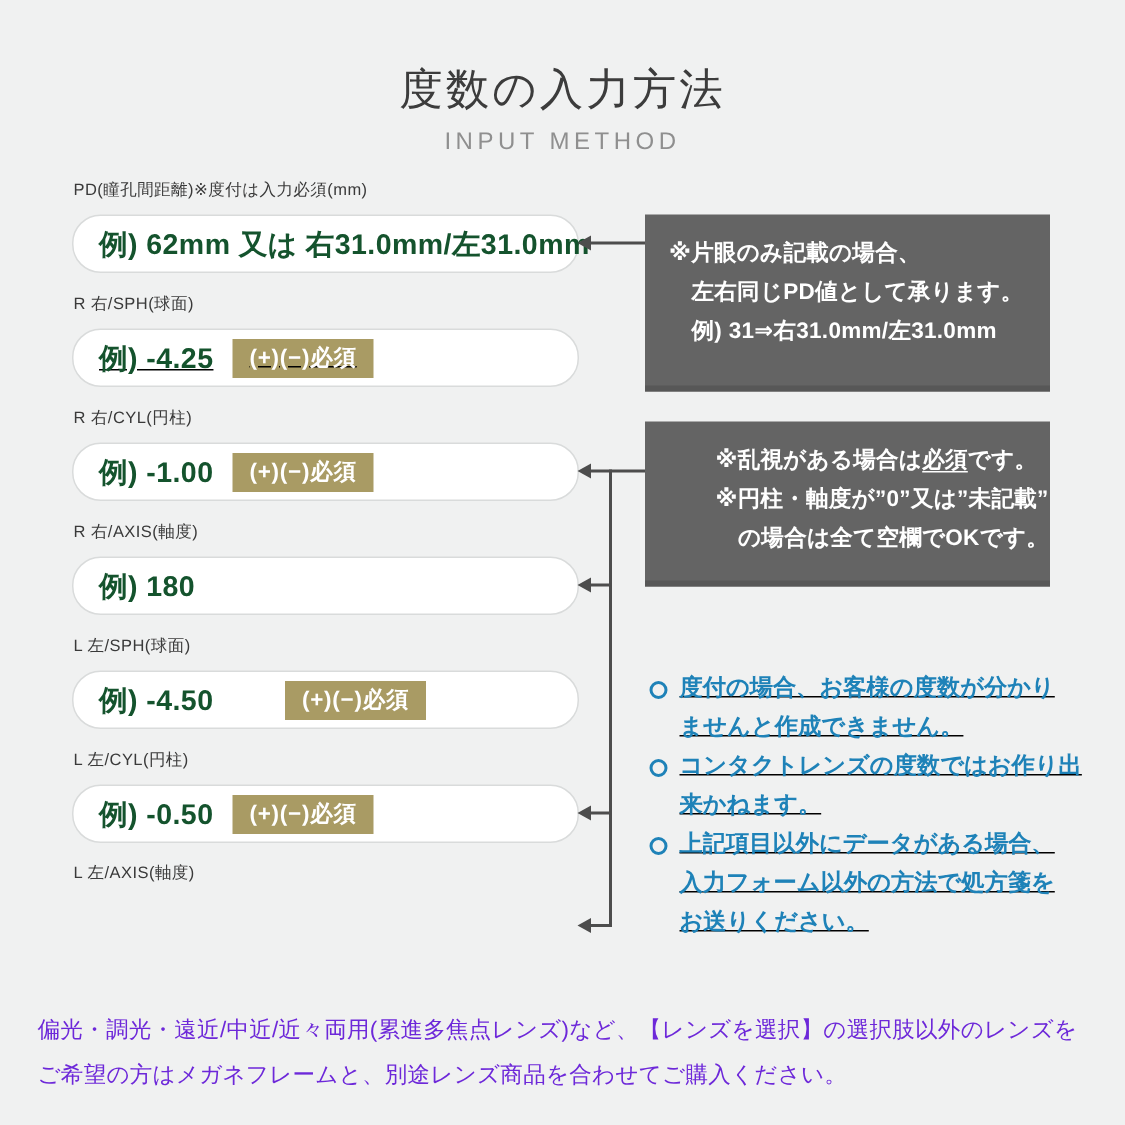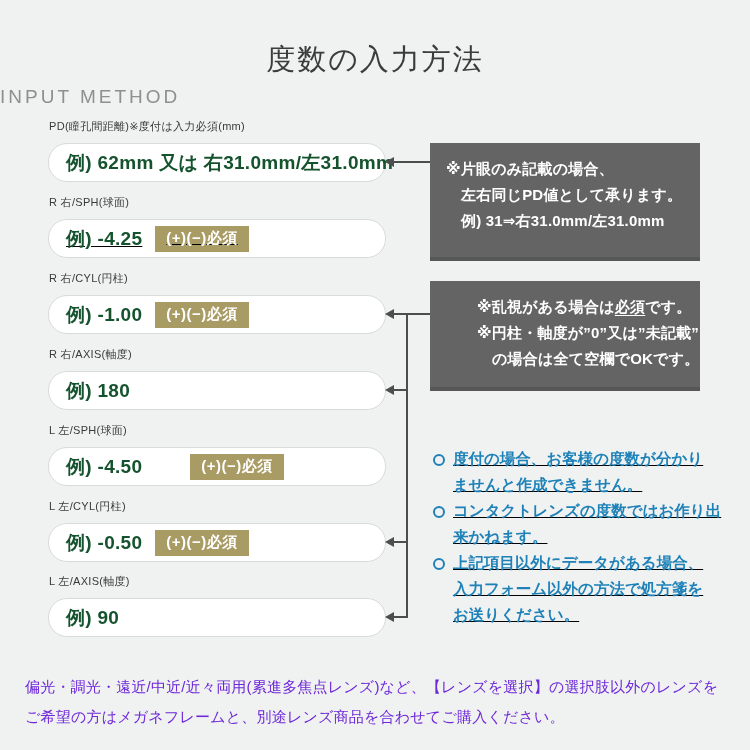--- a/index.html
+++ b/index.html
@@ -1,22 +1,22 @@
 <!DOCTYPE html>
 <html><head>
 <meta charset="utf-8">
 <style>
   html,body{margin:0;padding:0;}
   body{background:#f0f1f1;font-family:"Liberation Sans","DejaVu Sans",sans-serif;}
   .stage{position:relative;width:750px;height:750px;background:#f0f1f1;overflow:hidden;}
 
   .title{position:absolute;top:40px;left:0;width:100%;text-align:center;
          font-size:29px;color:#3c3c3c;letter-spacing:2px;font-weight:400;}
-  .subtitle{position:absolute;top:86px;left:0;width:100%;text-align:left;
-            font-size:19px;color:#8f8f8f;letter-spacing:3px;font-weight:400;}
+  .subtitle{position:absolute;top:86px;left:0;width:100%;text-align:center;
+            font-size:16px;color:#8f8f8f;letter-spacing:3px;font-weight:400;}
 
   .field-label{position:absolute;left:49px;font-size:11px;color:#3a3a3a;letter-spacing:0.3px;}
   .input-box{position:absolute;left:48px;width:338px;height:39px;background:#ffffff;
              border:1px solid #d9dbdb;border-radius:19px;display:flex;align-items:center;
              padding-left:17px;box-sizing:border-box;}
   .example{color:#14532d;font-size:19px;font-weight:bold;letter-spacing:0.3px;white-space:nowrap;}
   .badge{margin-left:13px;background:#a99b64;color:#ffffff;font-size:15px;font-weight:bold;
          padding:3px 11px 4px;letter-spacing:0.5px;white-space:nowrap;}
 
   .note-box{position:absolute;left:430px;width:270px;background:#646464;color:#ffffff;
@@ -77,23 +77,20 @@
     <span class="badge">(+)(−)必須</span>
   </div>
 
   <div class="field-label" style="top:499px;">L 左/CYL(円柱)</div>
   <div class="input-box" style="top:523px;">
     <span class="example">例) -0.50</span>
     <span class="badge">(+)(−)必須</span>
   </div>
 
   <div class="field-label" style="top:574px;">L 左/AXIS(軸度)</div>
-  <div class="input-box" style="top:598px;">
-    <span class="example">例) 90</span>
-  </div>
 
   <div class="note-box" style="top:143px;height:118px;">
     <div class="note-line">※片眼のみ記載の場合、</div>
     <div class="note-line ind">左右同じPD値として承ります。</div>
     <div class="note-line ind">例) 31⇒右31.0mm/左31.0mm</div>
   </div>
 
   <div class="note-box" style="top:281px;height:110px;padding-left:47px;">
     <div class="note-line"><span>※乱視がある場合は</span><span class="ul">必須</span><span>です。</span></div>
     <div class="note-line">※円柱・軸度が”0”又は”未記載”</div>

